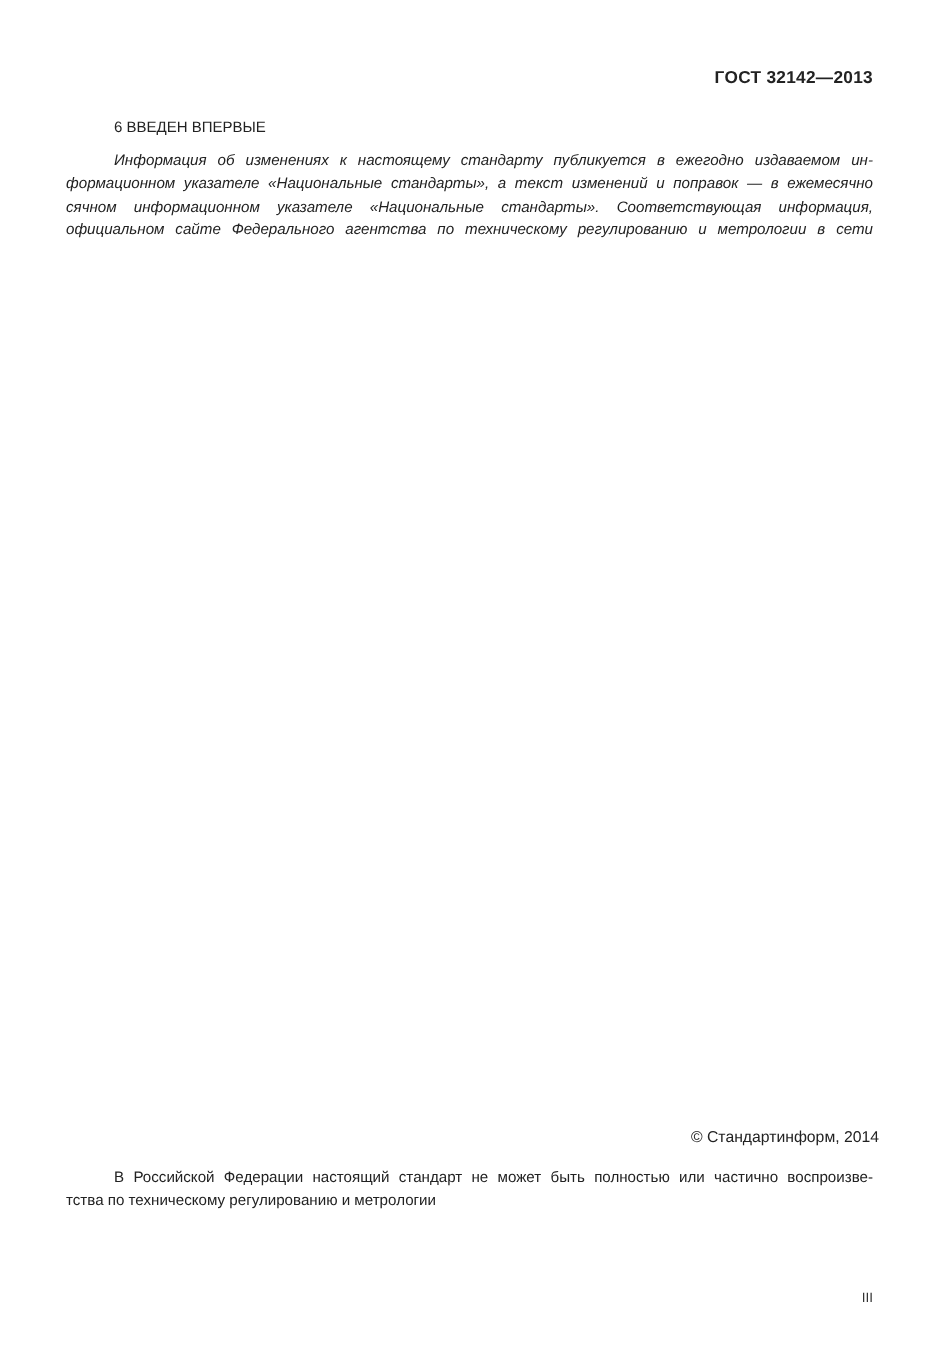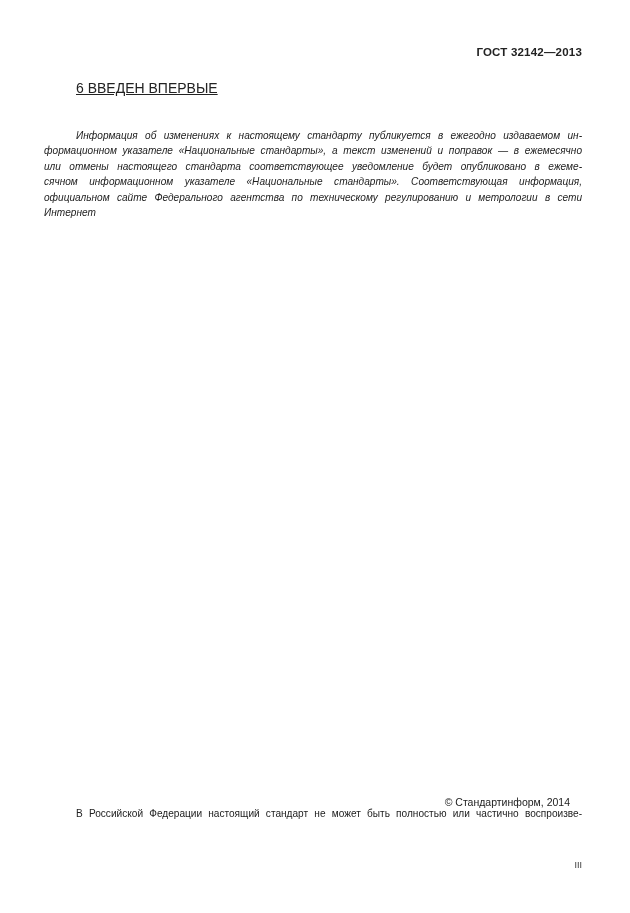--- a/index.html
+++ b/index.html
@@ -30,56 +30,53 @@
       font-size: 11.5px;
       font-weight: bold;
       letter-spacing: 0.2px;
       color: #222;
       white-space: nowrap;
     }
     .section-heading {
       position: absolute;
       top: 80px;
       left: 76px;
-      font-size: 14px;
+      font-size: 10px;
       color: #222;
       white-space: nowrap;
-      text-decoration: underline;
     }
     .info-para {
       position: absolute;
       top: 100px;
       left: 44px;
       width: 538px;
       font-size: 10.1px;
       line-height: 15.4px;
       font-style: italic;
       color: #222;
     }
     .line {
       display: block;
       white-space: nowrap;
       text-align: justify;
       text-align-last: justify;
     }
     .line.indent {
       padding-left: 32px;
-      margin-top: 28px;
     }
     .line.last {
       text-align-last: left;
     }
     .copyright {
       position: absolute;
       top: 752px;
-      right: 60px;
+      right: 44px;
       font-size: 10.5px;
       color: #222;
       white-space: nowrap;
-      margin-top: 44px;
     }
     .legal-para {
       position: absolute;
       top: 778px;
       left: 44px;
       width: 538px;
       font-size: 10.1px;
       line-height: 15.2px;
       color: #222;
     }
@@ -98,27 +95,26 @@
 
 <div class="page">
 
   <div class="doc-code">ГОСТ 32142—2013</div>
 
   <div class="section-heading">6 ВВЕДЕН ВПЕРВЫЕ</div>
 
   <div class="info-para">
     <span class="line indent">Информация об изменениях к настоящему стандарту публикуется в ежегодно издаваемом ин-</span>
     <span class="line">формационном указателе «Национальные стандарты», а текст изменений и поправок — в ежемесячно</span>
-    <span class="line">или отмены настоящего стандарта соответствующее уведомление будет опубликовано в ежеме-</span>
     <span class="line">сячном информационном указателе «Национальные стандарты». Соответствующая информация,</span>
     <span class="line">официальном сайте Федерального агентства по техническому регулированию и метрологии в сети</span>
-    <span class="line last">Интернет</span>
   </div>
 
   <div class="copyright">© Стандартинформ, 2014</div>
 
   <div class="legal-para">
     <span class="line indent">В Российской Федерации настоящий стандарт не может быть полностью или частично воспроизве-</span>
+    <span class="line last">тства по техническому регулированию и метрологии</span>
   </div>
 
   <div class="page-number">III</div>
 
 </div>
 
 </body></html>

